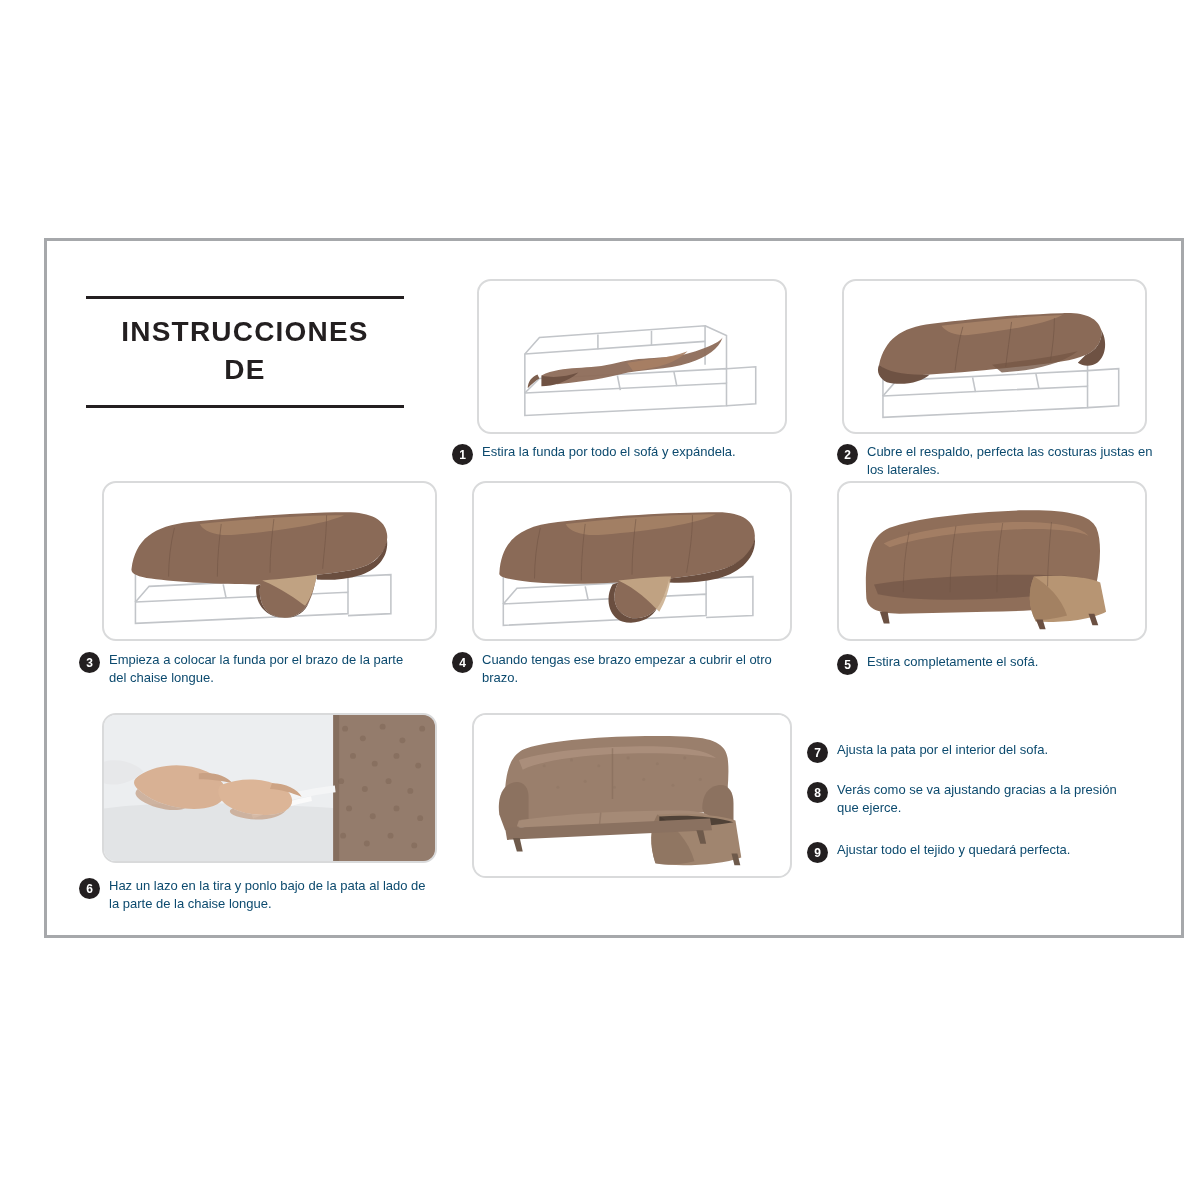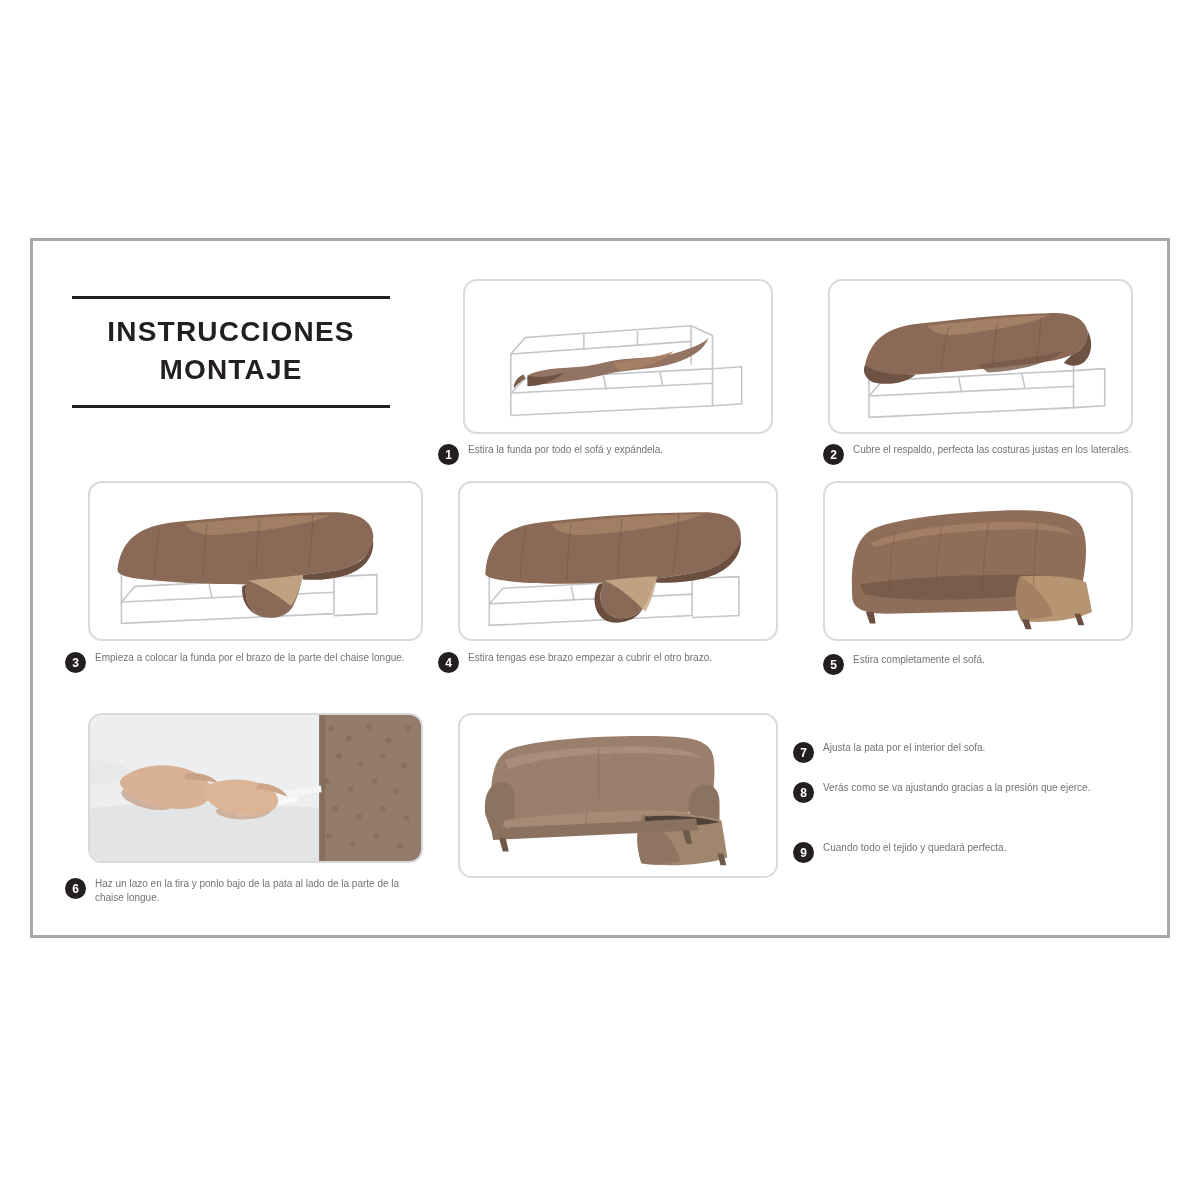--- a/index.html
+++ b/index.html
@@ -11,21 +11,21 @@
     width: 1200px;
     height: 1200px;
     font-family: "Liberation Sans", sans-serif;
     position: relative;
     overflow: hidden;
   }
 
   
   #sheet {
     position: absolute;
-    left: 30px;
+    left: 44px;
     top: 238px;
     width: 1140px;
     height: 700px;
     border: 3px solid #a6a8ab;
     background: #ffffff;
     box-sizing: border-box;
   }
 
   
   #title-block {
@@ -75,37 +75,37 @@
     background: #231f20;
     color: #ffffff;
     font-size: 12px;
     font-weight: bold;
     display: flex;
     align-items: center;
     justify-content: center;
     margin-top: 1px;
   }
   .step-text {
-    font-size: 10px;
+    font-size: 13px;
     line-height: 1.42;
-    color: #737373;
+    color: #0c4a6e;
   }
 
   
   .ill { width: 100%; height: 100%; display: block; }
 </style>
 </head>
 <body>
 
 <div id="sheet">
 
   <div id="title-block">
     <div class="rule top"></div>
     <div class="tline">INSTRUCCIONES</div>
-    <div class="tline">MONTAJE</div>
+    <div class="tline">DE</div>
     <div class="rule bottom"></div>
   </div>
 
   <div class="panel" style="left:430px; top:38px; width:310px; height:155px;">
     <svg class="ill" viewBox="0 0 310 155" preserveAspectRatio="xMidYMid meet">
       <g fill="none" stroke="#c2c5c9" stroke-width="1.6">
 
         <path d="M45 115 L45 75 L60 58 L230 46 L230 86"></path>
         <path d="M45 75 L230 62"></path>
 
@@ -227,21 +227,21 @@
         <path d="M66 46 C62 62, 60 82, 60 98"></path>
         <path d="M112 42 C110 58, 108 78, 108 100"></path>
         <path d="M164 37 C162 54, 160 74, 160 94"></path>
         <path d="M222 33 C222 50, 220 68, 216 92"></path>
       </g>
     </svg>
   </div>
 
   <div class="step" style="left:405px; top:410px; width:325px;">
     <div class="bullet">4</div>
-    <div class="step-text">Estira tengas ese brazo empezar a cubrir el otro brazo.</div>
+    <div class="step-text">Cuando tengas ese brazo empezar a cubrir el otro brazo.</div>
   </div>
 
   <div class="panel" style="left:790px; top:240px; width:310px; height:160px;">
     <svg class="ill" viewBox="0 0 310 160" preserveAspectRatio="xMidYMid meet">
 
       <path d="M26 116 C24 78, 30 54, 50 46 C76 36, 130 30, 186 28 C230 27, 256 32, 262 46
                C268 60, 266 84, 262 104 L258 120 L236 126 C214 130, 180 132, 150 132
                L60 134 C36 134, 26 128, 26 116 Z" fill="#8f6e59"></path>
 
       <path d="M44 62 C68 50, 120 42, 176 40 C216 39, 246 44, 254 54
@@ -380,16 +380,16 @@
     <div class="step-text">Ajusta la pata por el interior del sofa.</div>
   </div>
 
   <div class="step" style="left:760px; top:540px; width:320px;">
     <div class="bullet">8</div>
     <div class="step-text">Verás como se va ajustando gracias a la presión que ejerce.</div>
   </div>
 
   <div class="step" style="left:760px; top:600px; width:335px;">
     <div class="bullet">9</div>
-    <div class="step-text">Cuando todo el tejido y quedará perfecta.</div>
+    <div class="step-text">Ajustar todo el tejido y quedará perfecta.</div>
   </div>
 
 </div>
 
 </body></html>

